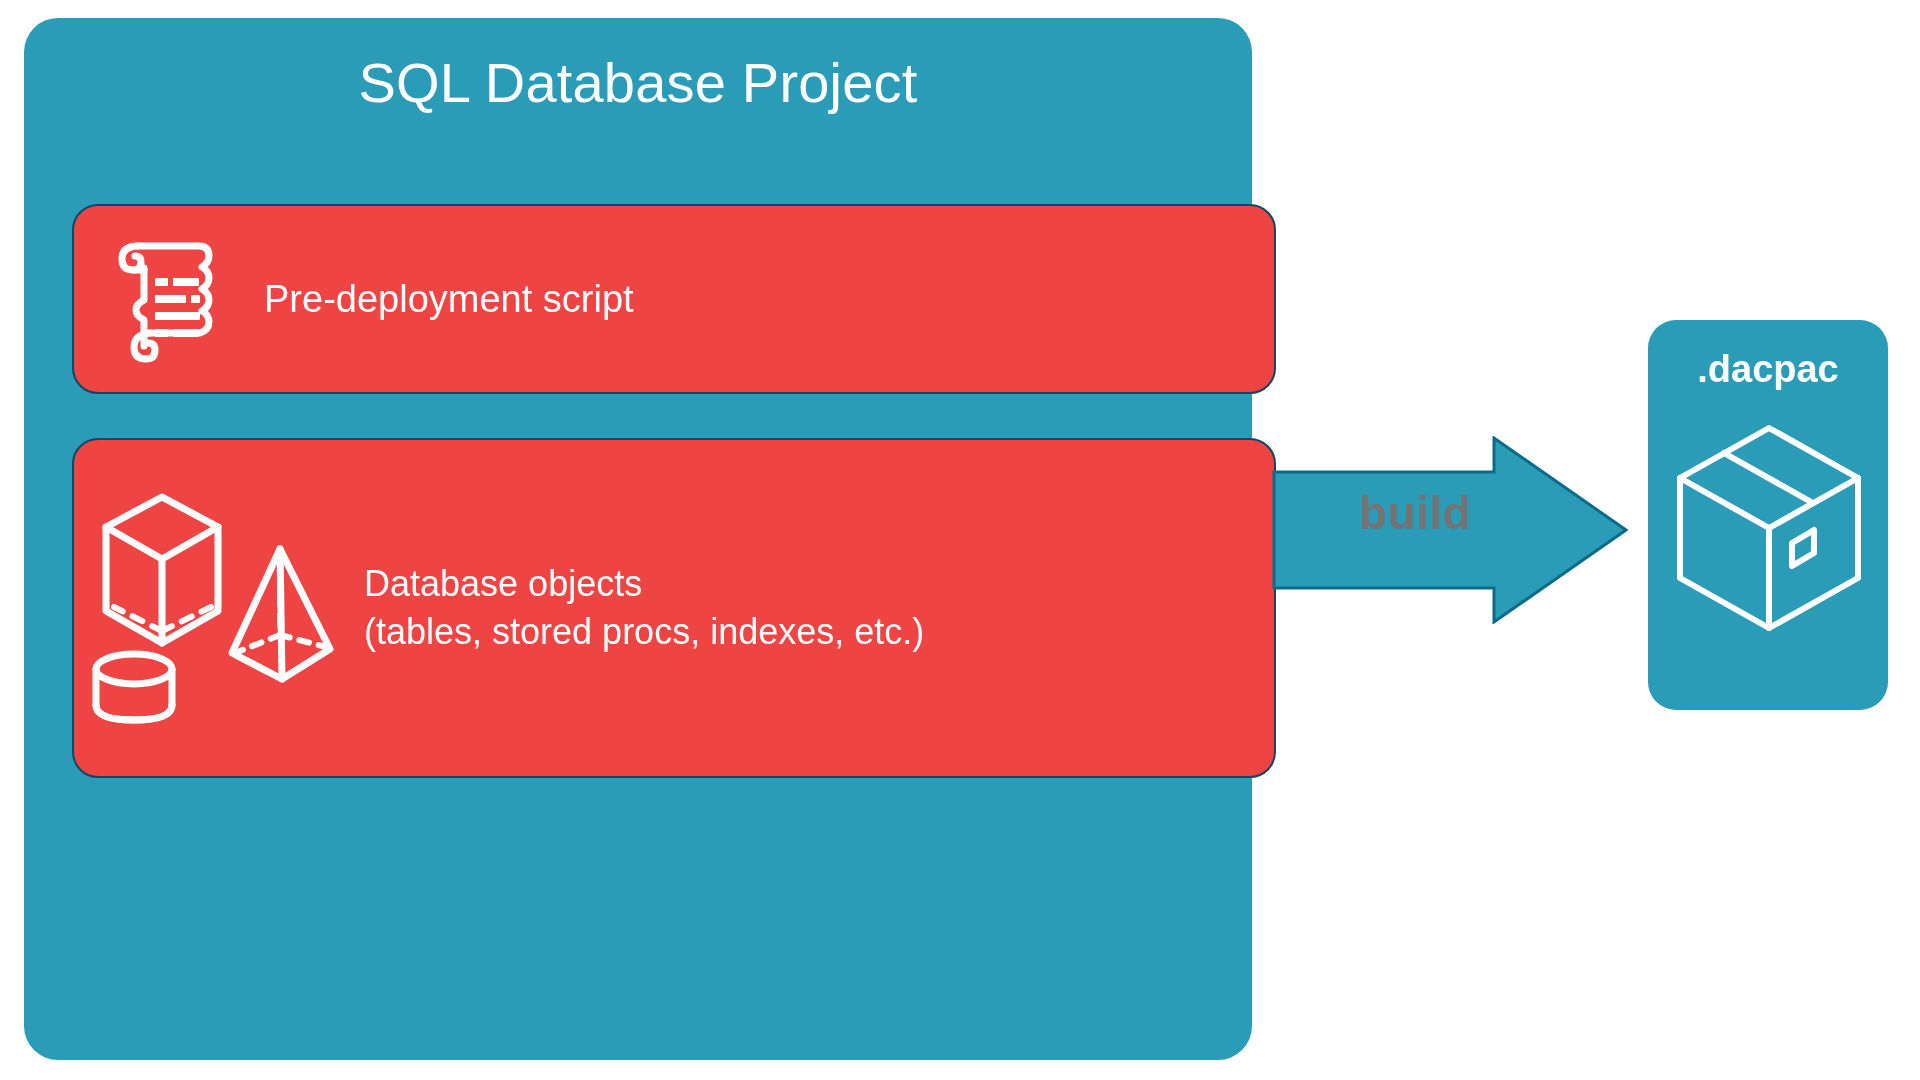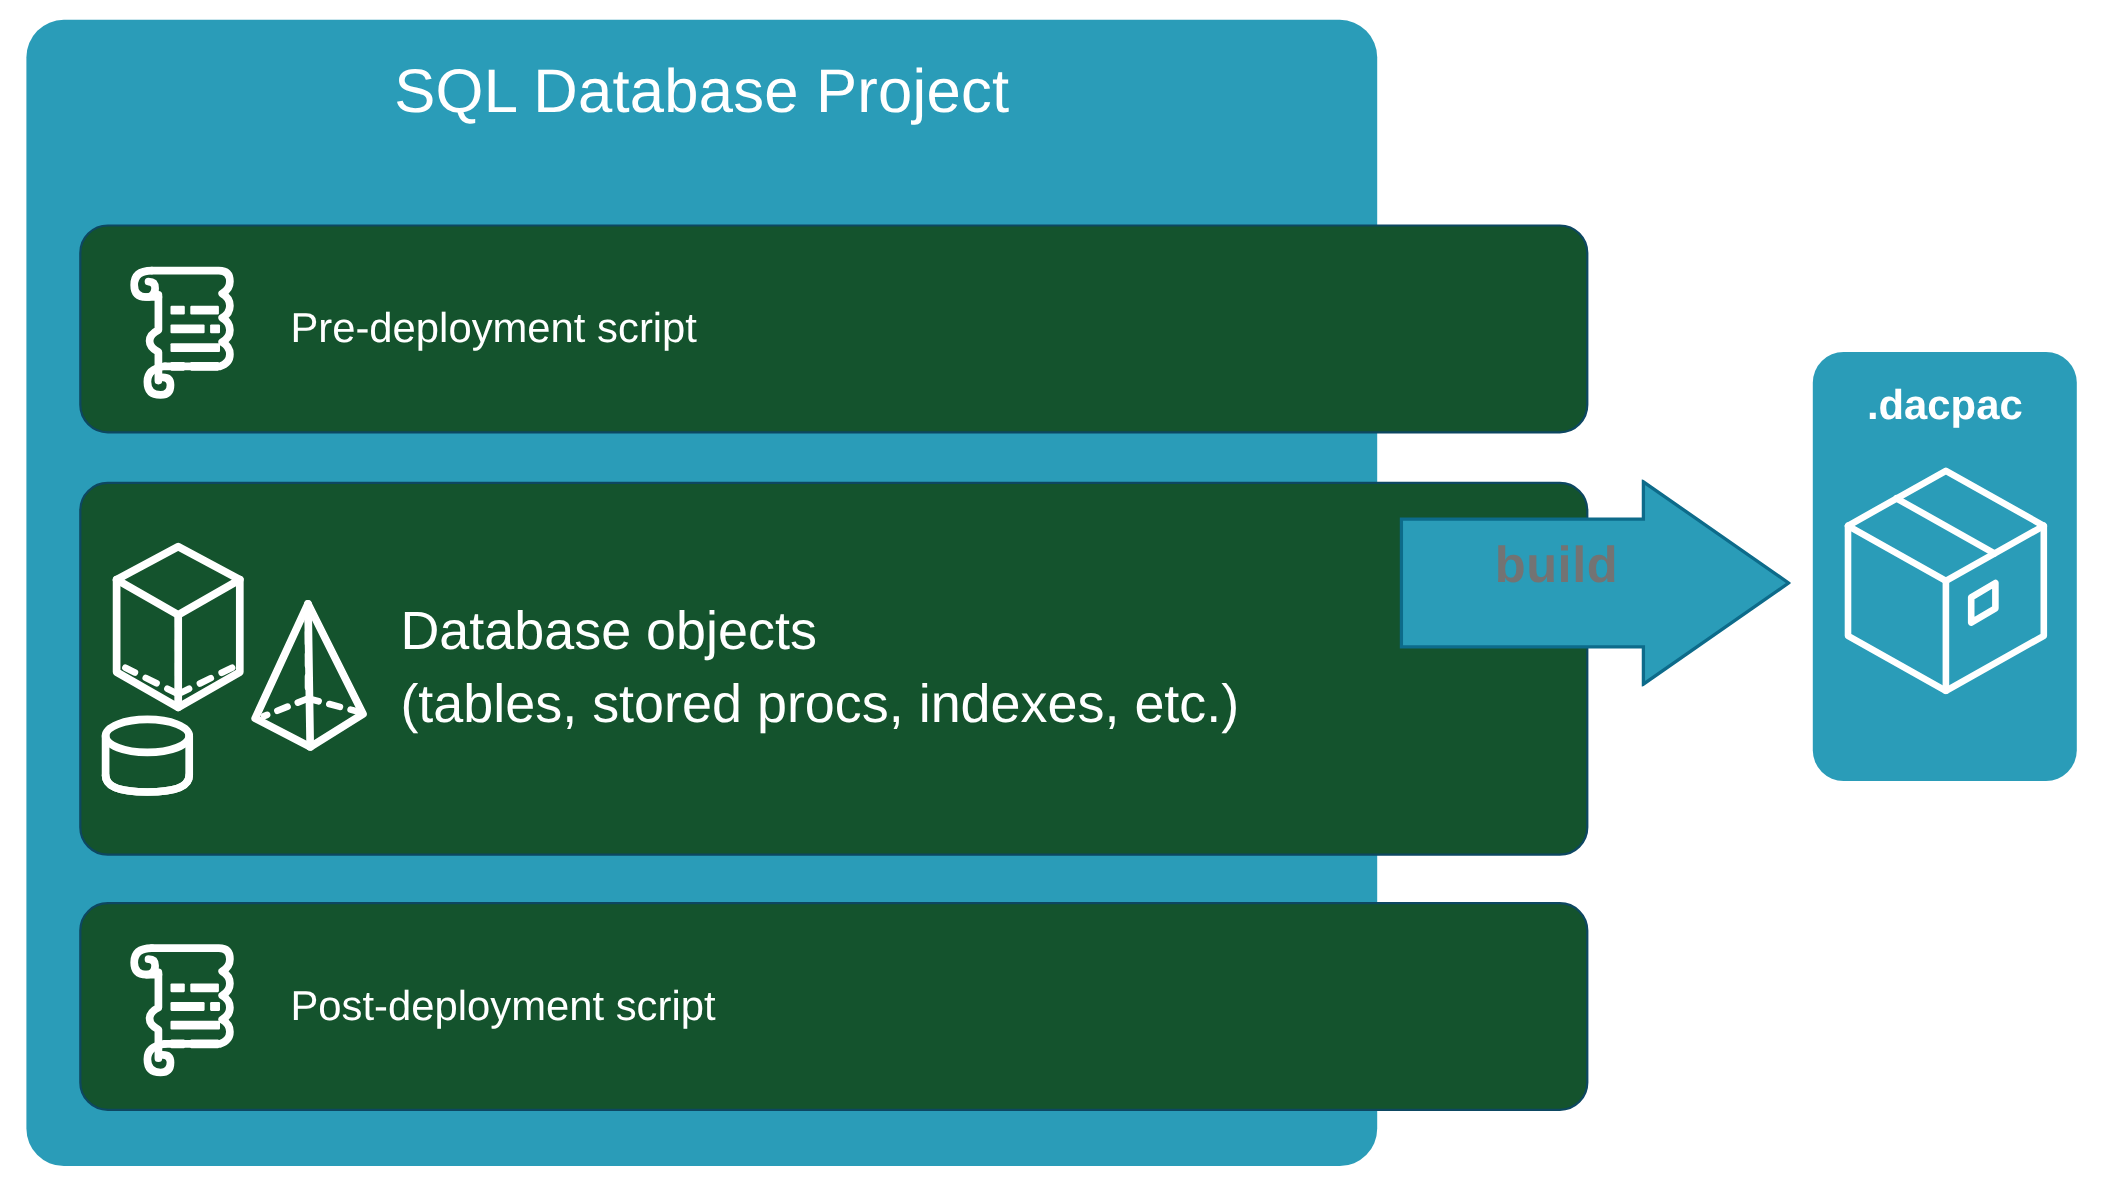--- a/index.html
+++ b/index.html
@@ -39,22 +39,22 @@
     font-weight: 400;
     letter-spacing: 0.2px;
     line-height: 1.1;
     white-space: nowrap;
   }
 
   
   .project-card {
     position: absolute;
     left: 48px;
-    width: 1372px;
-    background: #14532d;
+    width: 1204px;
+    background: #ef4444;
     border: 2px solid #0d4761;
     border-radius: 26px;
     box-sizing: border-box;
     display: flex;
     align-items: center;
   }
   #card-pre  { top: 186px; height: 190px; }
   #card-objects { top: 420px; height: 340px; }
   #card-post { top: 802px; height: 190px; }
 
@@ -68,21 +68,21 @@
   #card-post .card-icon { width: 190px; }
   #card-objects .card-icon { width: 290px; }
 
   .card-label {
     color: #ffffff;
     font-size: 38px;
     font-weight: 400;
     line-height: 1.34;
     white-space: pre-line;
   }
-  #card-objects .card-label { font-size: 49px; }
+  #card-objects .card-label { font-size: 36px; }
 
   
   #build-arrow {
     position: absolute;
     left: 1272px;
     top: 436px;
     width: 356px;
     height: 188px;
   }
   #build-label {
@@ -193,41 +193,20 @@
           <ellipse cx="50" cy="186" rx="38" ry="15"></ellipse>
           <path d="M12 186 V222 q0 15 38 15 q38 0 38 -15 V186"></path>
           <path d="M12 222 q0 15 38 15 q38 0 38 -15" stroke-dasharray="0"></path>
         </g>
       </svg>
     </div>
     <div class="card-label">Database objects
 (tables, stored procs, indexes, etc.)</div>
   </div>
 
-  <div class="project-card" id="card-post">
-    <div class="card-icon">
-      <svg width="116" height="130" viewBox="0 0 116 130" fill="none" stroke="#ffffff" stroke-width="7" stroke-linejoin="round" stroke-linecap="round">
-        <path d="M27 12 H88 q10 0 10 10 q0 7 -7 11 q7 4 7 11 q0 7 -7 11 q7 4 7 11 q0 7 -7 11 q7 4 7 11 q0 8 -9 11 H39"></path>
-        <path d="M27 12 q-16 0 -16 13 q0 11 11 11 q8 0 8 -8 q0 -6 -6 -6"></path>
-        <path d="M22 36 H33"></path>
-        <path d="M33 34 V66 q-8 4 -8 10 q0 6 8 10 V112"></path>
-        <path d="M39 99 q-16 2 -16 14 q0 12 12 12 q9 0 9 -9 q0 -7 -7 -7"></path>
-        <g stroke-width="0" fill="#ffffff">
-          <rect x="44" y="44" width="13" height="8" rx="1"></rect>
-          <rect x="62" y="44" width="26" height="8" rx="1"></rect>
-          <rect x="44" y="61" width="31" height="8" rx="1"></rect>
-          <rect x="80" y="61" width="9" height="8" rx="1"></rect>
-          <rect x="44" y="78" width="45" height="8" rx="1"></rect>
-          <rect x="44" y="95" width="13" height="8" rx="1"></rect>
-          <rect x="62" y="95" width="26" height="8" rx="1"></rect>
-        </g>
-      </svg>
-    </div>
-    <div class="card-label">Post-deployment script</div>
-  </div>
 
 </div>
 
 <div id="build-arrow">
   <svg width="356" height="188" viewBox="0 0 356 188">
     <polygon points="2,36 222,36 222,2 354,94 222,186 222,152 2,152" fill="#2a9cb8" stroke="#0d6b8a" stroke-width="3" stroke-linejoin="miter"></polygon>
   </svg>
 </div>
 <div id="build-label">build</div>
 

